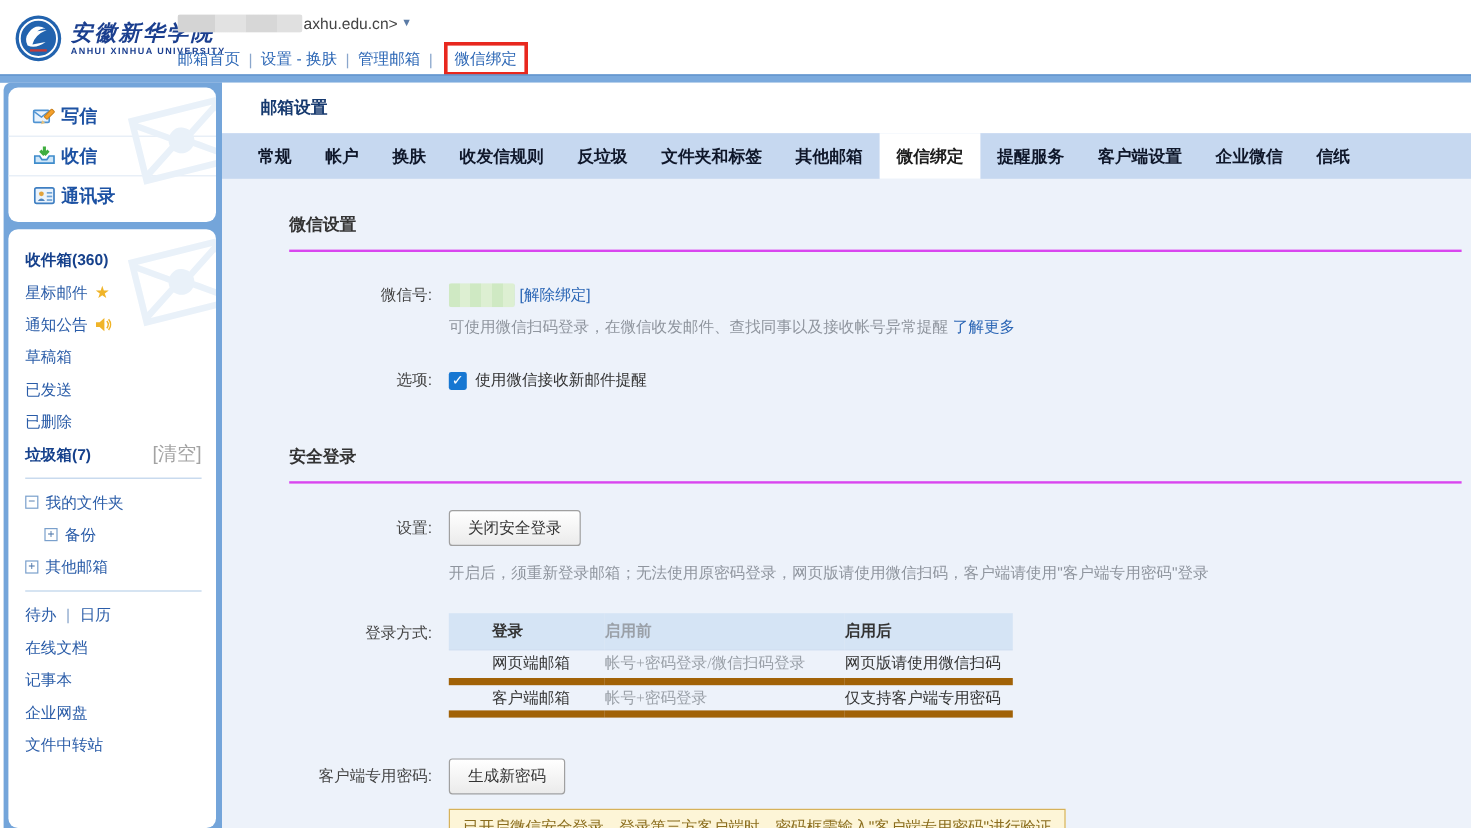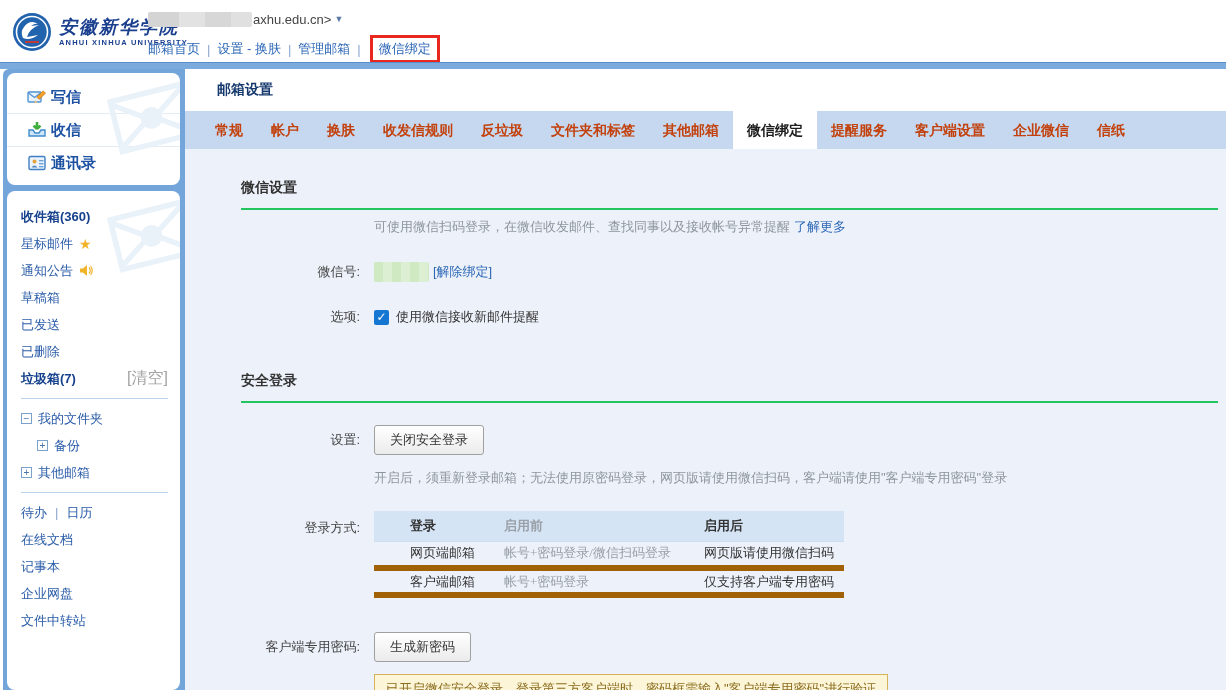--- a/index.html
+++ b/index.html
@@ -52,25 +52,25 @@
     color:#4a74a8; font-size:10px; line-height:9px; text-align:center; margin-right:6px; flex:none; }
   .indent1 { padding-left:16px; }
   .pipe-sep { color:#8aa6cc; margin:0 8px; }
 
   
   .main { position:absolute; top:69px; left:185px; width:1041px; height:621px;
     display:flex; flex-direction:column; background:#edf2fa; }
   .title-row { height:42px; background:#fff; display:flex; align-items:center; padding-left:32px; }
   .page-title { font-size:14px; font-weight:bold; color:#16396e; }
   .tabbar { height:38px; background:#c6d8f0; display:flex; padding-left:16px; }
-  .tab { padding:0 14px; line-height:38px; font-size:14px; font-weight:bold; color:#c2410c; cursor:pointer; }
+  .tab { padding:0 14px; line-height:38px; font-size:14px; font-weight:bold; color:#0f172a; cursor:pointer; }
   .tab.active { background:#fff; color:#1d1d1d; }
   .content { flex:1; padding-top:30px; overflow:hidden; }
 
-  .section-heading { margin:0 8px 0 56px; padding-bottom:11px; border-bottom:2px solid #22c55e;
+  .section-heading { margin:0 8px 0 56px; padding-bottom:11px; border-bottom:2px solid #d946ef;
     font-size:14px; font-weight:bold; color:#333; }
   .form-row { display:grid; grid-template-columns:175px 1fr; column-gap:14px; align-items:center; }
   .form-label { text-align:right; color:#444; }
   .value { display:flex; align-items:center; }
   .redact-green { width:55px; height:20px; border-radius:2px; margin-right:4px;
     background:repeating-linear-gradient(90deg,#cfe9c3 0 9px,#ddefd2 9px 18px),
                repeating-linear-gradient(0deg,rgba(255,255,255,.25) 0 6px,rgba(0,0,0,0) 6px 12px);
     background-blend-mode:normal; }
   .link { color:#2b66b5; cursor:pointer; text-decoration:none; }
   .muted { color:#8f959e; }
@@ -253,32 +253,32 @@
       <span class="tab">提醒服务</span>
       <span class="tab">客户端设置</span>
       <span class="tab">企业微信</span>
       <span class="tab">信纸</span>
     </div>
 
     <div class="content">
 
       <h3 class="section-heading">微信设置</h3>
 
+      <div class="form-row mt26">
+        <span class="form-label">微信号:</span>
+        <span class="value">
+          <span class="redact-green"></span>
+          <a class="link">[解除绑定]</a>
+        </span>
+      </div>
       <div class="form-row mt8">
         <span class="form-label"></span>
         <span class="value muted">
           <span>可使用微信扫码登录，在微信收发邮件、查找同事以及接收帐号异常提醒</span>
           <a class="link" style="margin-left:4px">了解更多</a>
-        </span>
-      </div>
-      <div class="form-row mt26">
-        <span class="form-label">微信号:</span>
-        <span class="value">
-          <span class="redact-green"></span>
-          <a class="link">[解除绑定]</a>
         </span>
       </div>
       <div class="form-row mt26">
         <span class="form-label">选项:</span>
         <span class="value">
           <span class="checkbox"></span>
           <span>使用微信接收新邮件提醒</span>
         </span>
       </div>
 

